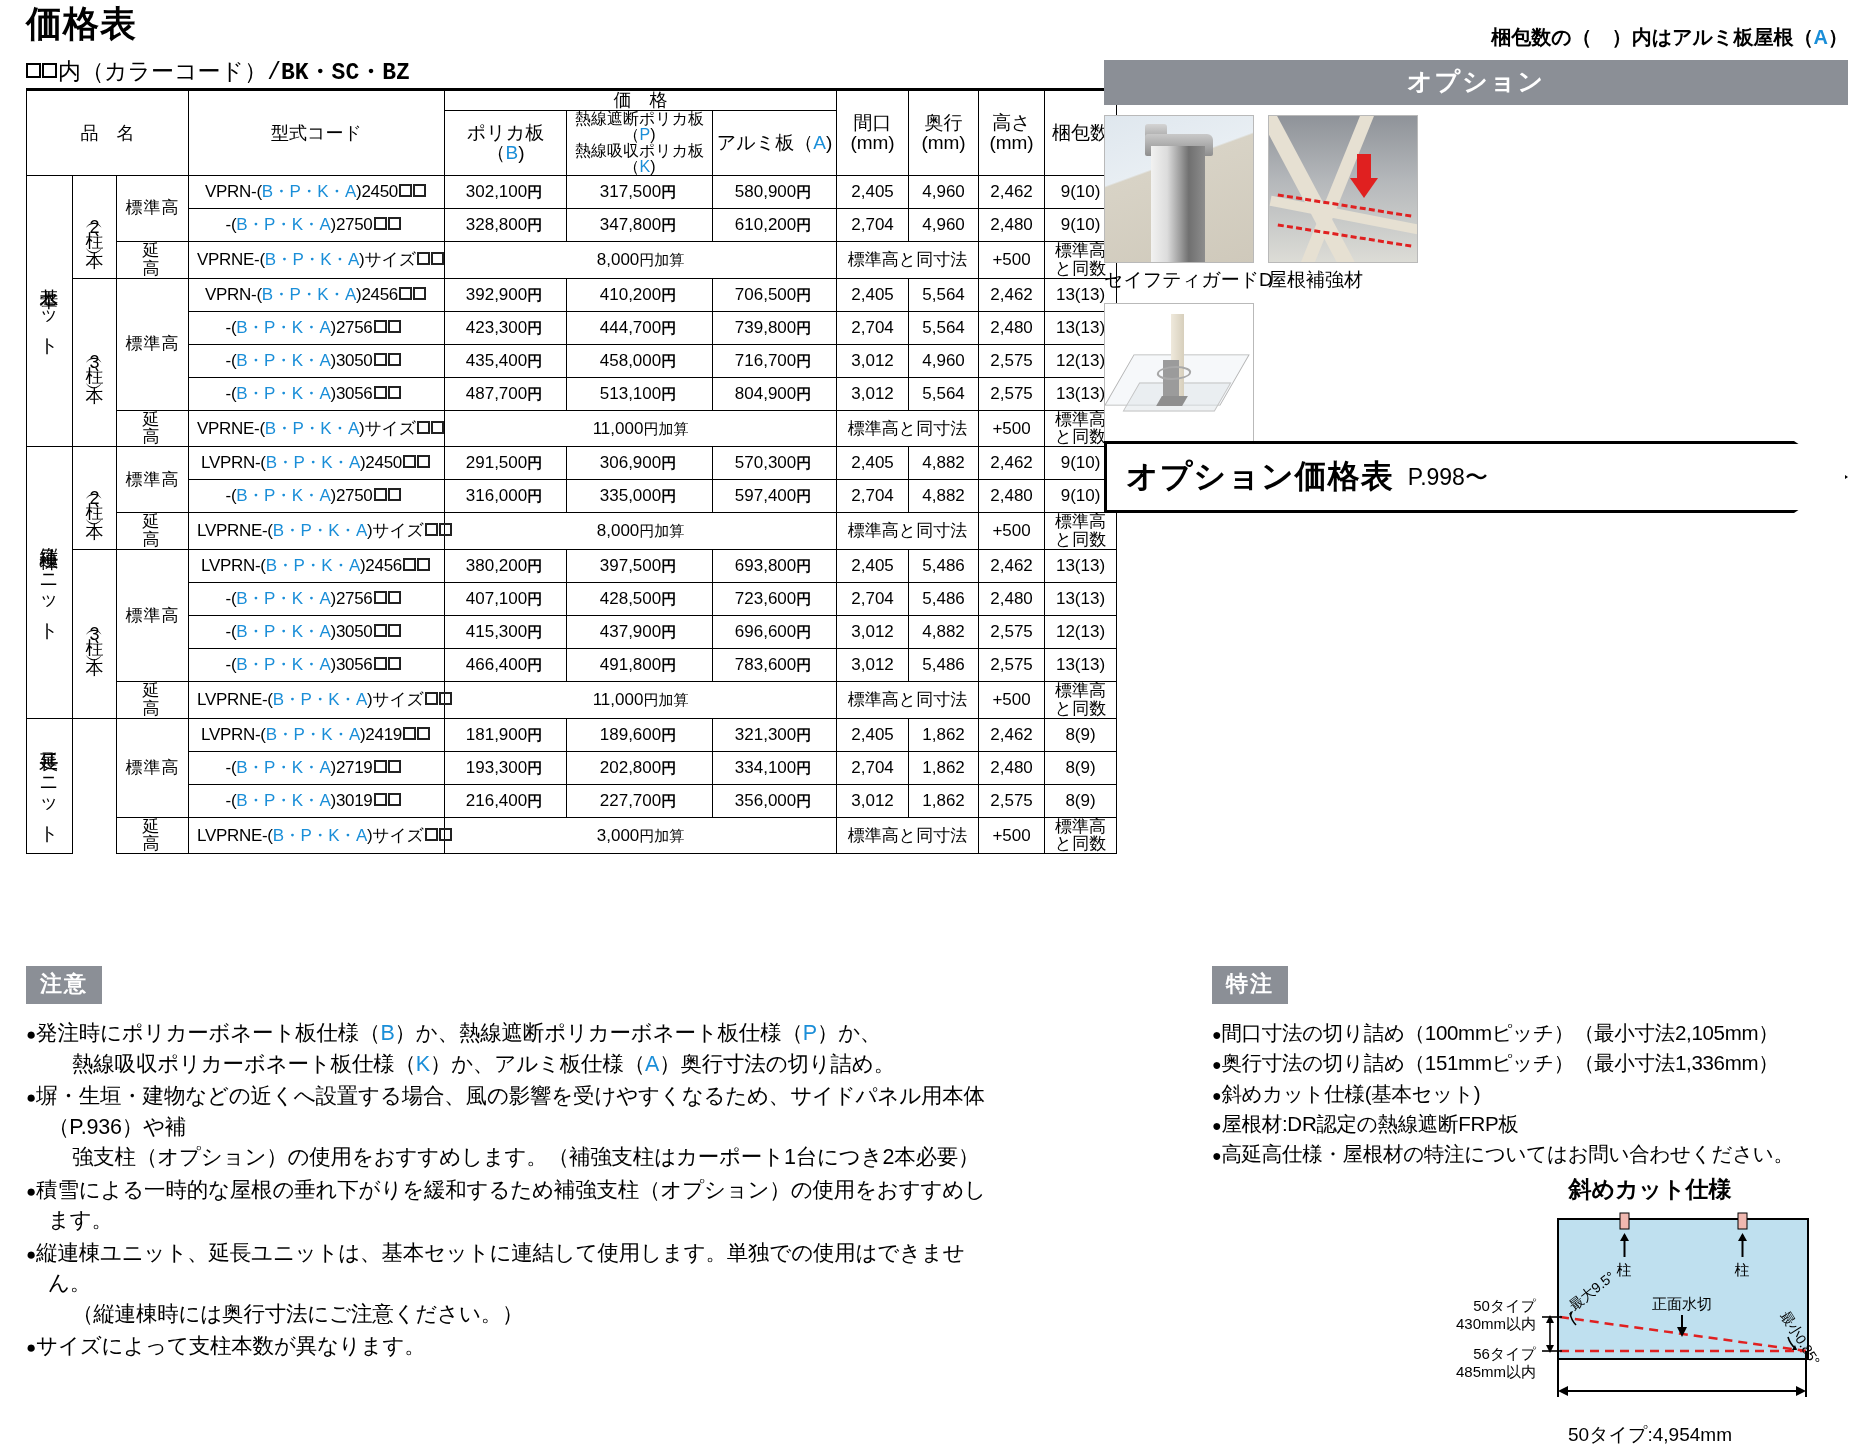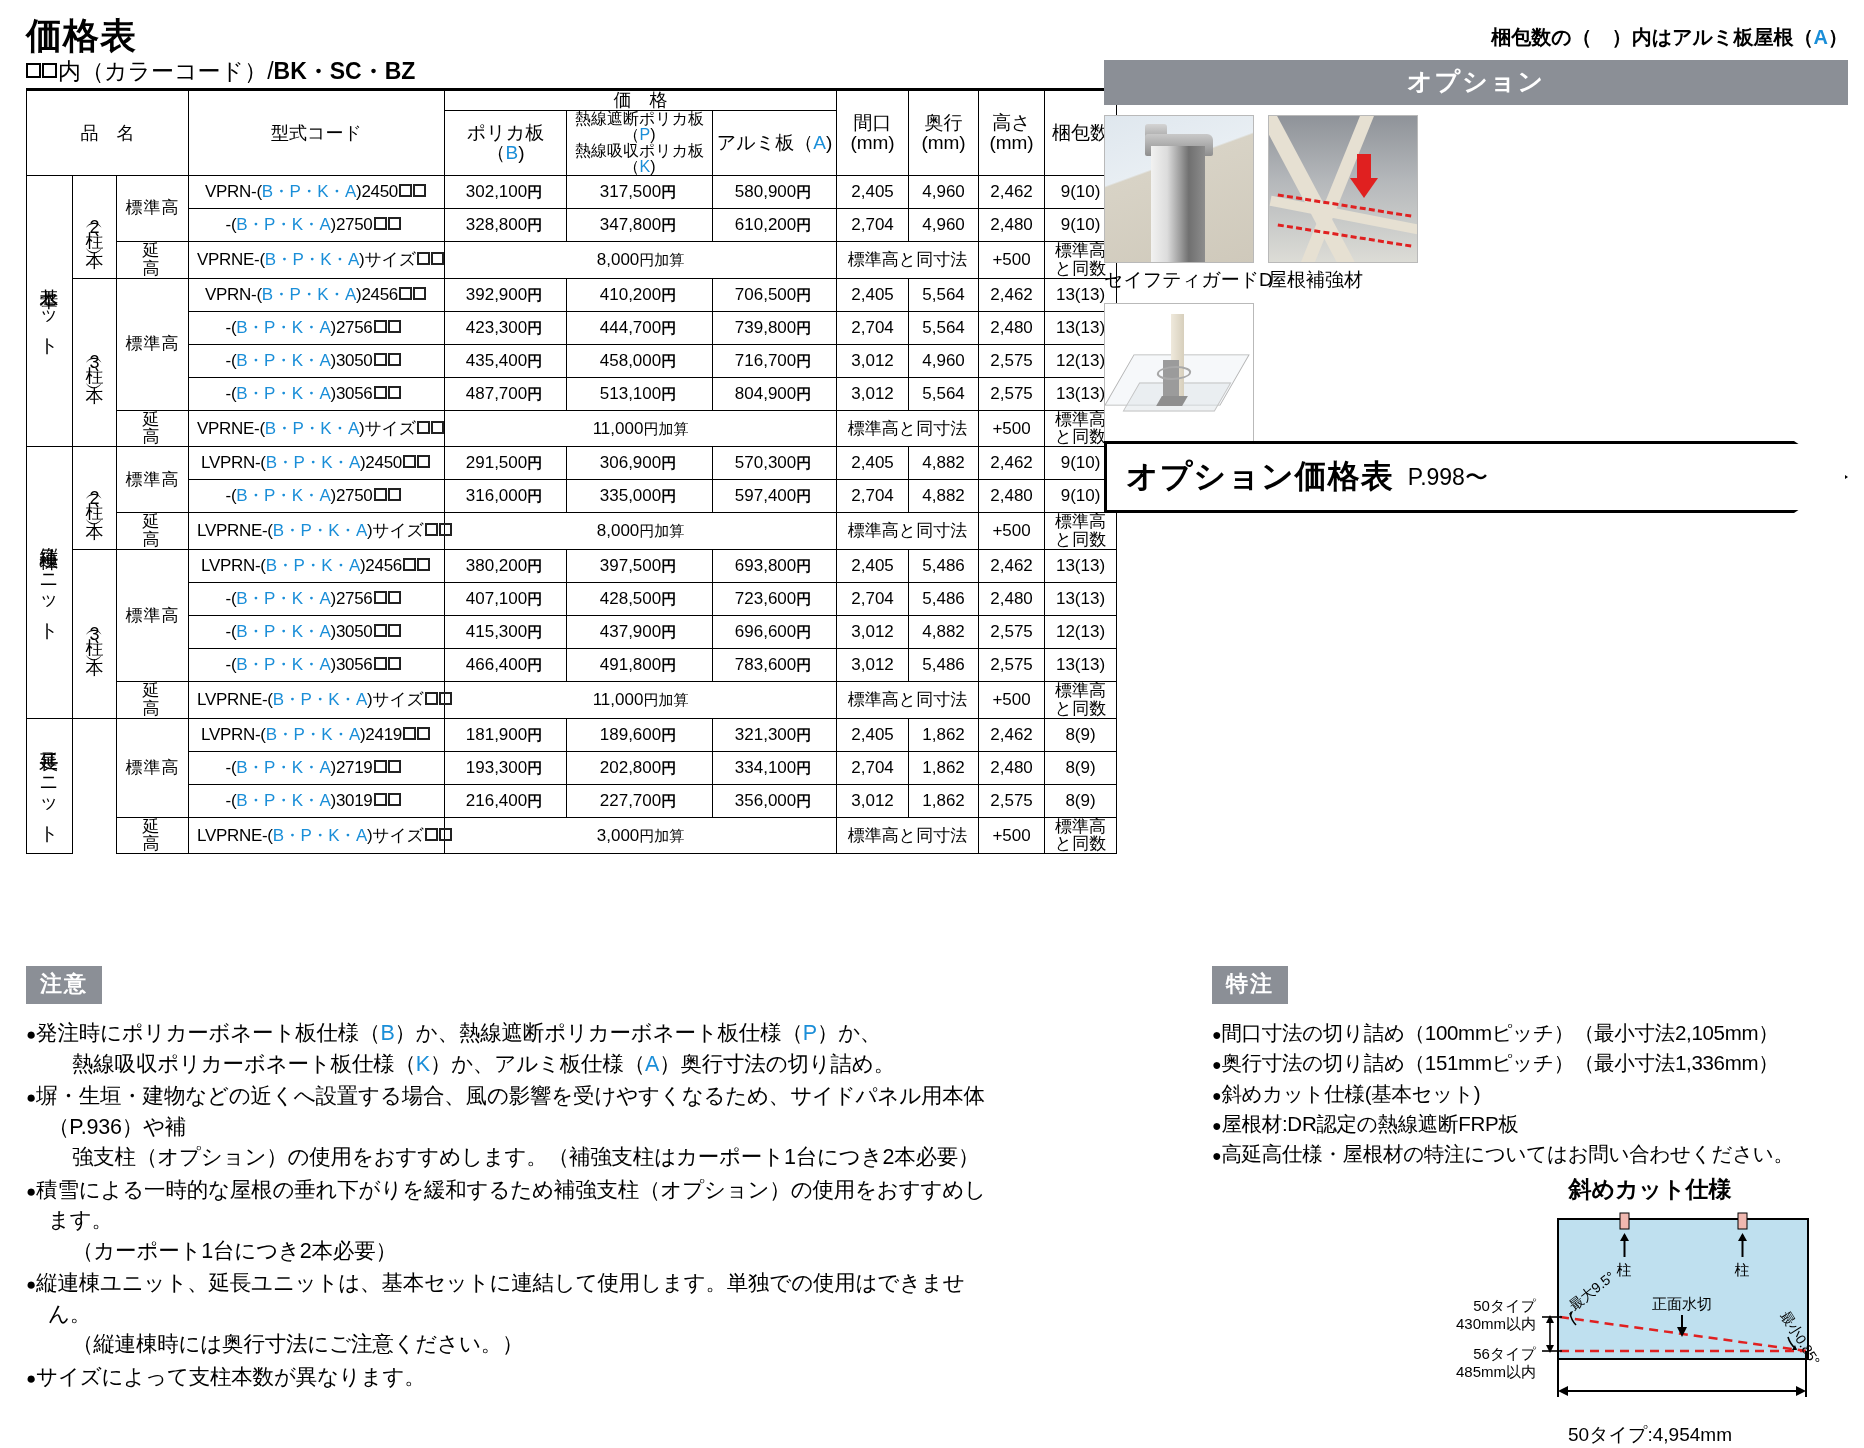--- a/index.html
+++ b/index.html
@@ -8,31 +8,31 @@
     width: 1864px; height: 1448px;
     background: #ffffff;
     font-family: "Liberation Sans", "DejaVu Sans", sans-serif;
     color: #000;
     overflow: hidden;
   }
   .page { position: relative; width: 1864px; height: 1448px; }
 
   
   #page-title {
-    position: absolute; left: 26px; top: 12px;
+    position: absolute; left: 26px; top: 0;
     font-size: 36px; font-weight: bold; letter-spacing: 1px;
   }
   #alu-note {
     position: absolute; right: 16px; top: 24px;
     font-size: 20px; font-weight: bold;
   }
   .blue { color: #1a8ed8; }
   #color-code-line {
     position: absolute; left: 26px; top: 56px;
-    font-size: 23px; font-weight: bold;
+    font-size: 23px; font-weight: bold; font-family: Liberation Mono, monospace;
   }
   #color-code-line .lead { font-weight: normal; }
   .sq {
     display: inline-block; width: 15px; height: 15px;
     border: 2px solid #000; vertical-align: 1px; margin-right: 1px;
   }
   .sq-s {
     display: inline-block; width: 13px; height: 13px;
     border: 2px solid #222; vertical-align: 0px; margin-left: 1px;
   }
@@ -557,21 +557,20 @@
       <div class="note-li">
         <span class="bul">●</span><span>発注時にポリカーボネート板仕様（</span><span class="blue">B</span><span>）か、熱線遮断ポリカーボネート板仕様（</span><span class="blue">P</span><span>）か、</span>
         <div class="note-sub"><span>熱線吸収ポリカーボネート板仕様（</span><span class="blue">K</span><span>）か、アルミ板仕様（</span><span class="blue">A</span><span>）奥行寸法の切り詰め。</span></div>
       </div>
       <div class="note-li">
         <span class="bul">●</span><span>塀・生垣・建物などの近くへ設置する場合、風の影響を受けやすくなるため、サイドパネル用本体（P.936）や補</span>
         <div class="note-sub">強支柱（オプション）の使用をおすすめします。（補強支柱はカーポート1台につき2本必要）</div>
       </div>
       <div class="note-li">
         <span class="bul">●</span><span>積雪による一時的な屋根の垂れ下がりを緩和するため補強支柱（オプション）の使用をおすすめします。</span>
-        <div class="note-sub">（カーポート1台につき2本必要）</div>
       </div>
       <div class="note-li">
         <span class="bul">●</span><span>縦連棟ユニット、延長ユニットは、基本セットに連結して使用します。単独での使用はできません。</span>
         <div class="note-sub">（縦連棟時には奥行寸法にご注意ください。）</div>
       </div>
       <div class="note-li">
         <span class="bul">●</span><span>サイズによって支柱本数が異なります。</span>
       </div>
     </div>
   </div>

